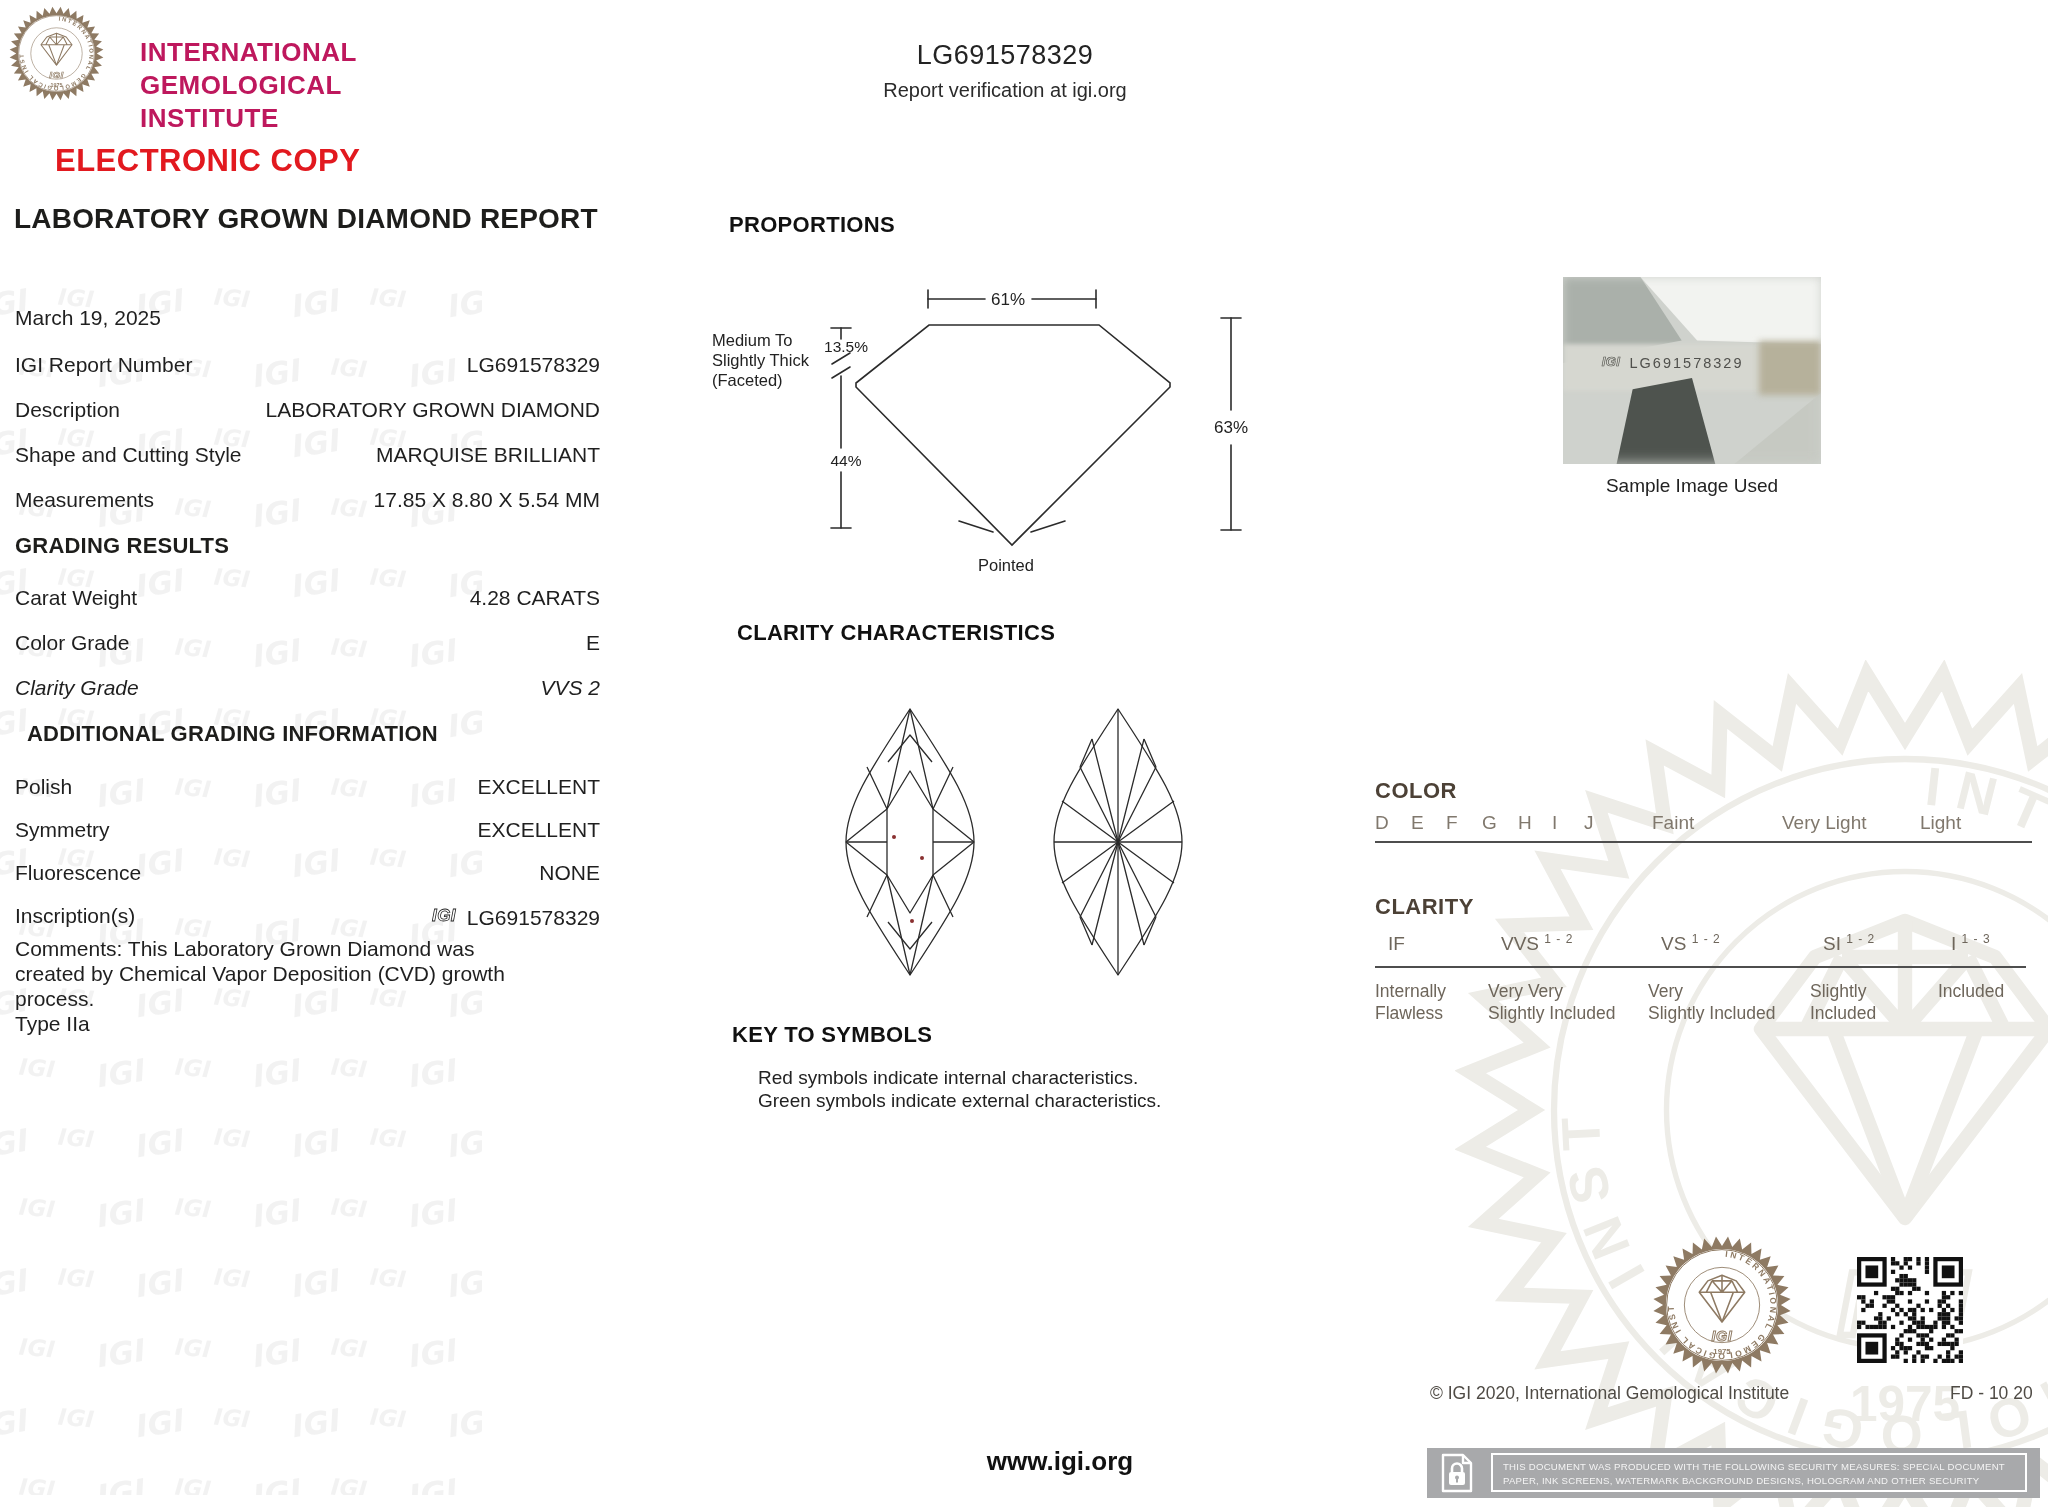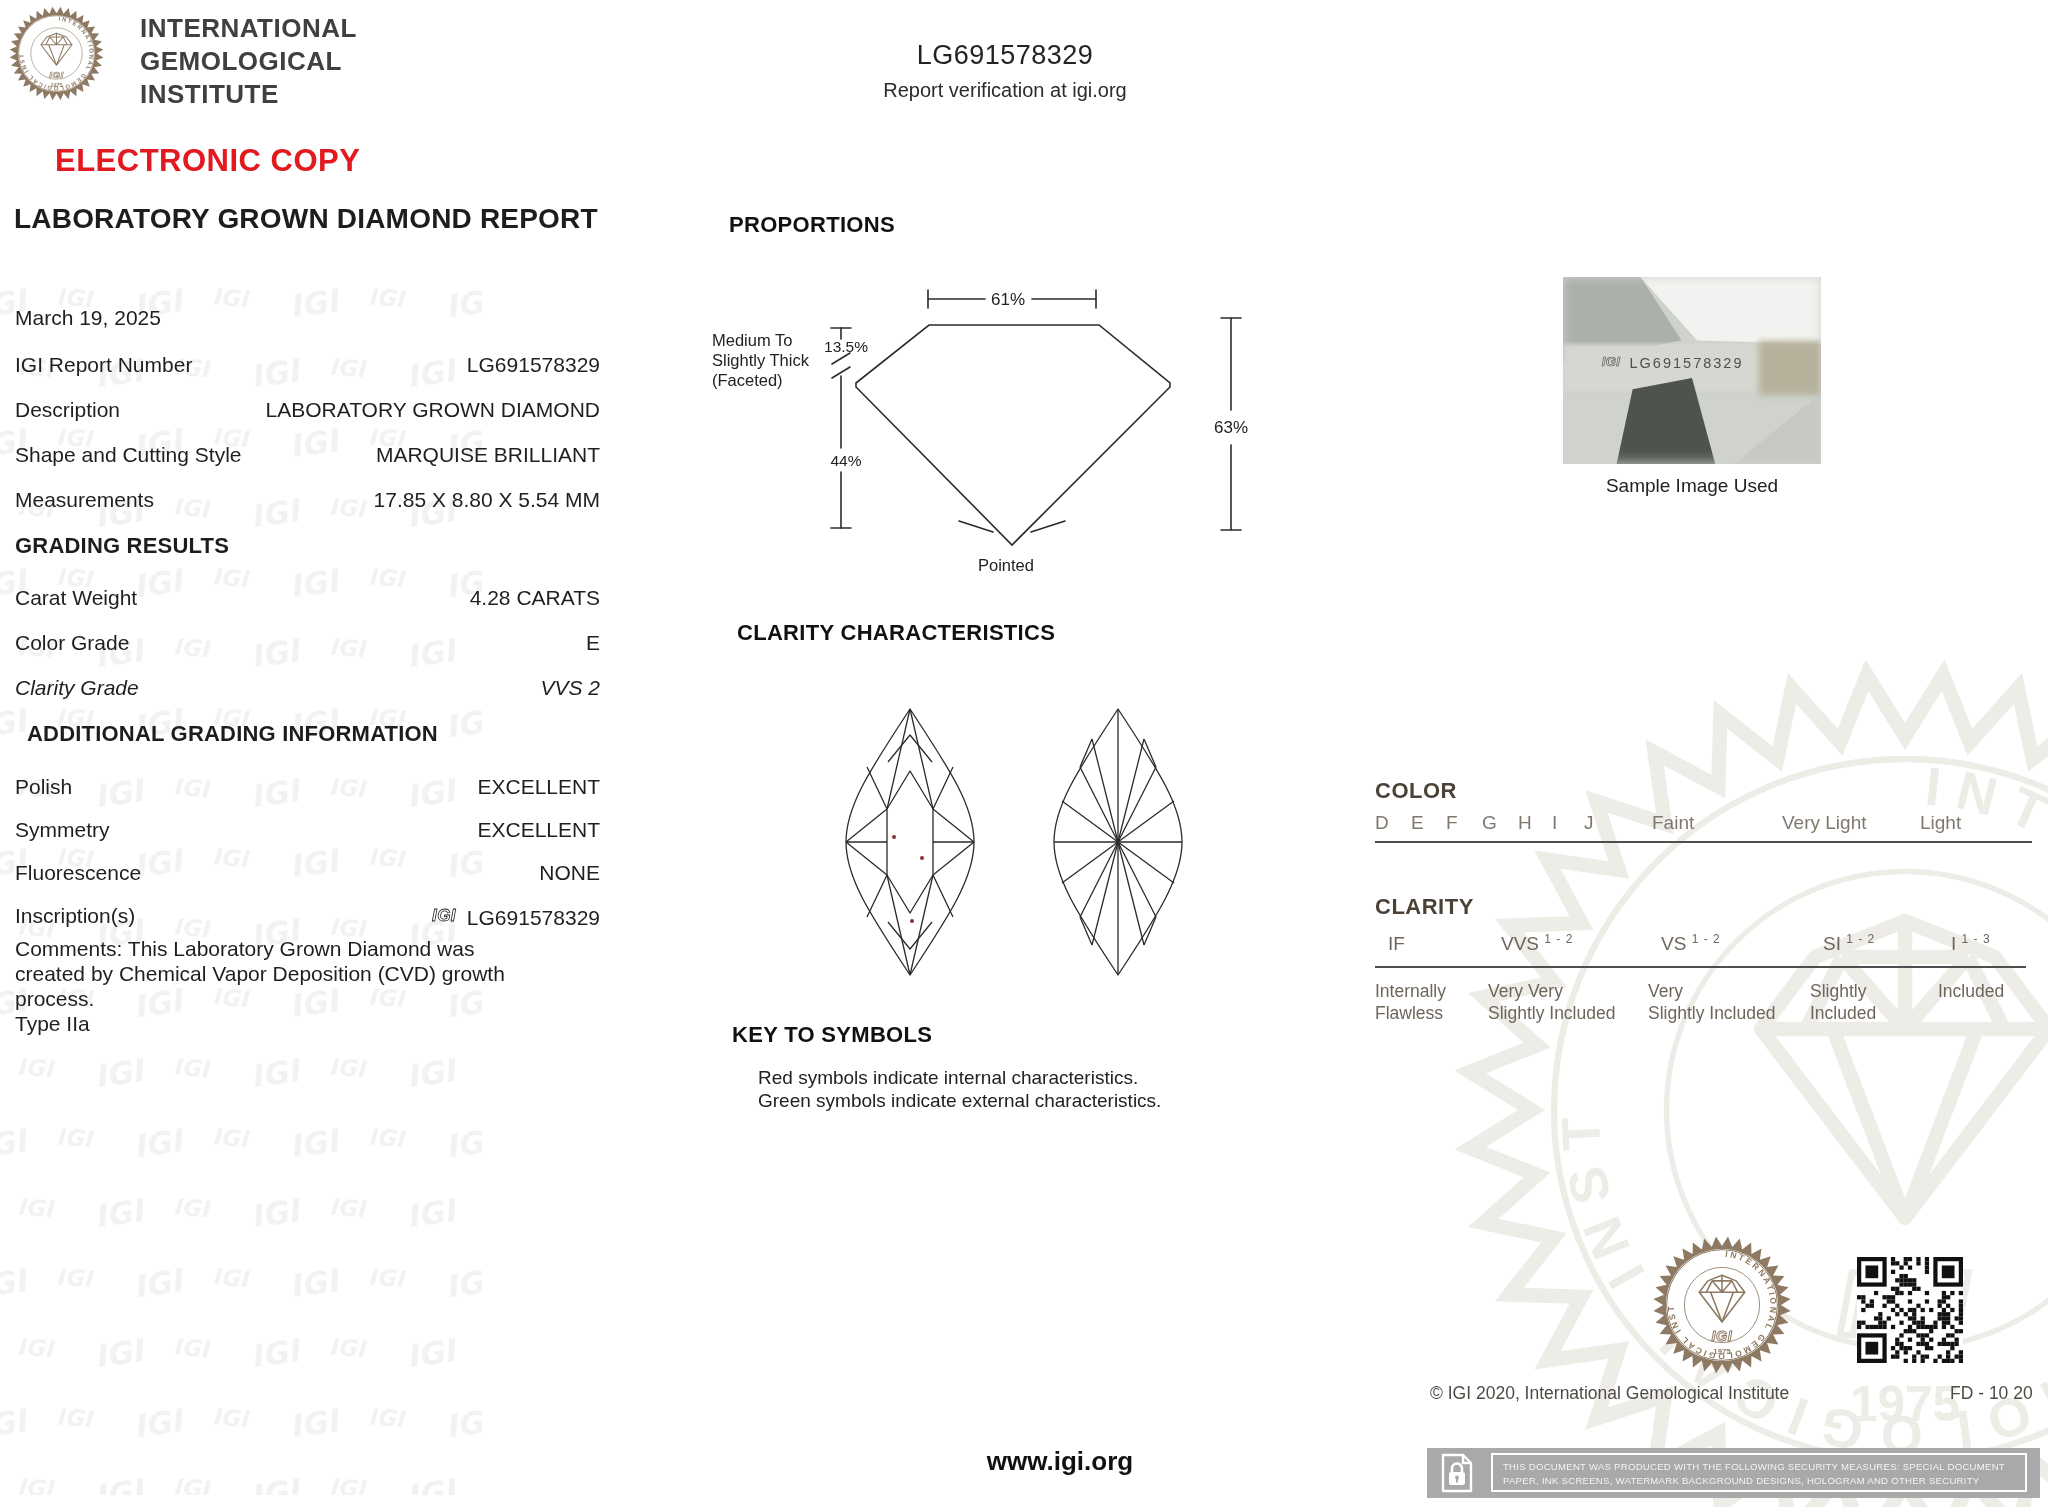--- a/index.html
+++ b/index.html
@@ -5,21 +5,21 @@
   html,body{margin:0;padding:0;background:#888;}
   .page{
     position:relative;width:2048px;height:1507px;background:#ffffff;
     overflow:hidden;font-family:"Liberation Sans",sans-serif;color:#1d1d1b;
     margin:0 auto;
   }
   .abs{position:absolute;}
   .center{text-align:center;}
 
   
-  .org-title{font-size:26px;font-weight:700;line-height:33px;letter-spacing:.5px;color:#404040;}
+  .org-title{font-size:26px;font-weight:700;line-height:33px;letter-spacing:.5px;color:#be185d;margin-top:24px;}
   .ecopy{font-size:31px;font-weight:800;letter-spacing:.5px;color:#e2191f;}
   .rep-title{font-size:28px;font-weight:700;letter-spacing:.2px;}
   .top-num{font-size:27px;color:#232323;letter-spacing:.5px;}
   .top-verif{font-size:20px;color:#2b2b2b;margin-top:8px;}
 
   
   .row{position:absolute;left:15px;width:585px;height:26px;font-size:21px;}
   .row .lbl{position:absolute;left:0;top:0;color:#1f1f1f;}
   .row .val{position:absolute;right:0;top:0;text-align:right;color:#1f1f1f;}
   .sec-hdr{position:absolute;left:15px;font-size:22px;font-weight:700;letter-spacing:.2px;}

